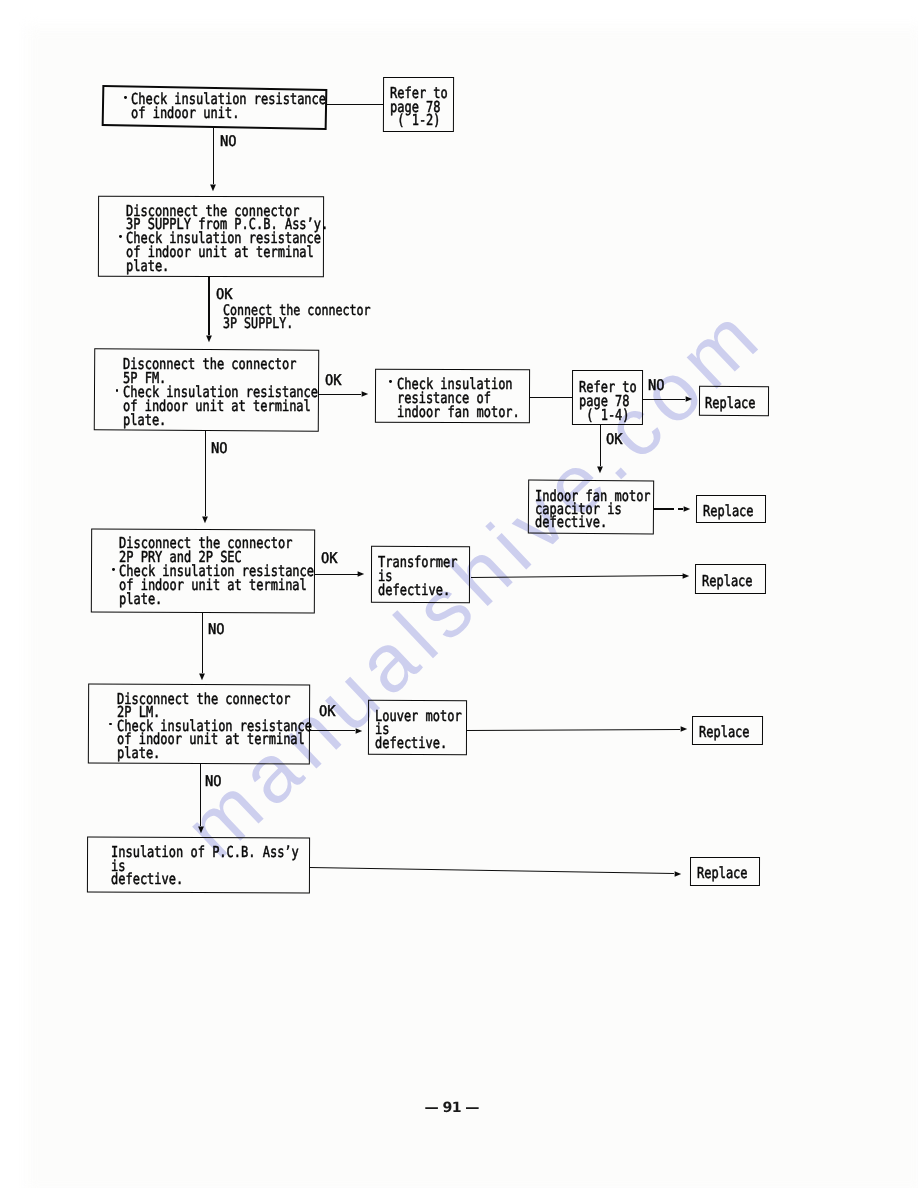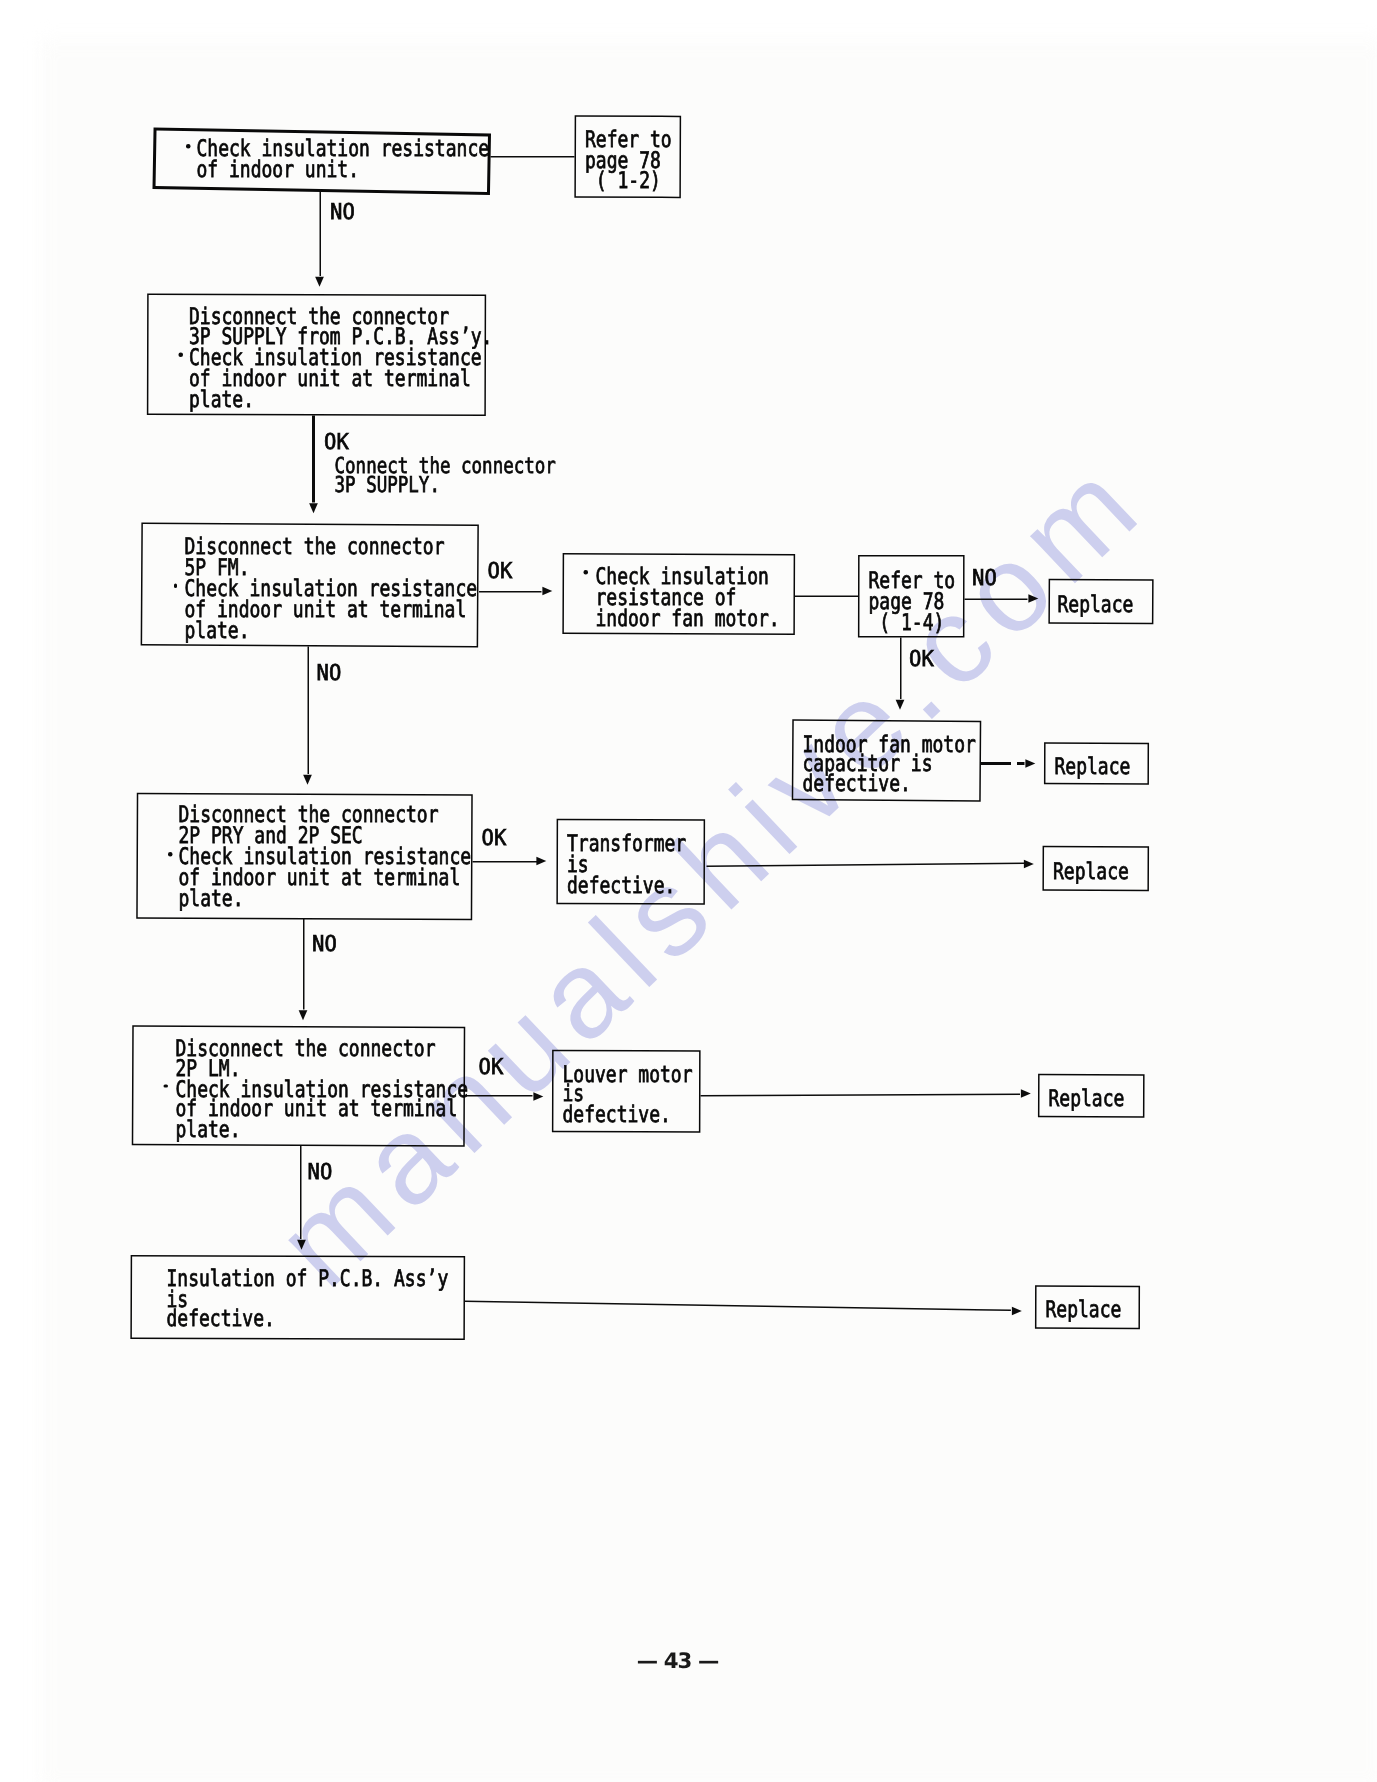--- a/index.html
+++ b/index.html
@@ -181,14 +181,14 @@
 3P SUPPLY.</div>
 <div class="lb" style="left:325.3px;top:373.5px">OK</div>
 <div class="lb" style="left:210.8px;top:441.6px">NO</div>
 <div class="lb" style="left:647.5px;top:378.8px">NO</div>
 <div class="lb" style="left:606.3px;top:433.3px">OK</div>
 <div class="lb" style="left:321.2px;top:552.2px">OK</div>
 <div class="lb" style="left:207.9px;top:623.0px">NO</div>
 <div class="lb" style="left:318.9px;top:705.1px">OK</div>
 <div class="lb" style="left:205.3px;top:774.7px">NO</div>
   </div>
-  <div id="pgn" style="top:1100px">— 43 —</div>
+  <div id="pgn" style="top:1100px">— 91 —</div>
 </div>
 
 </body></html>

